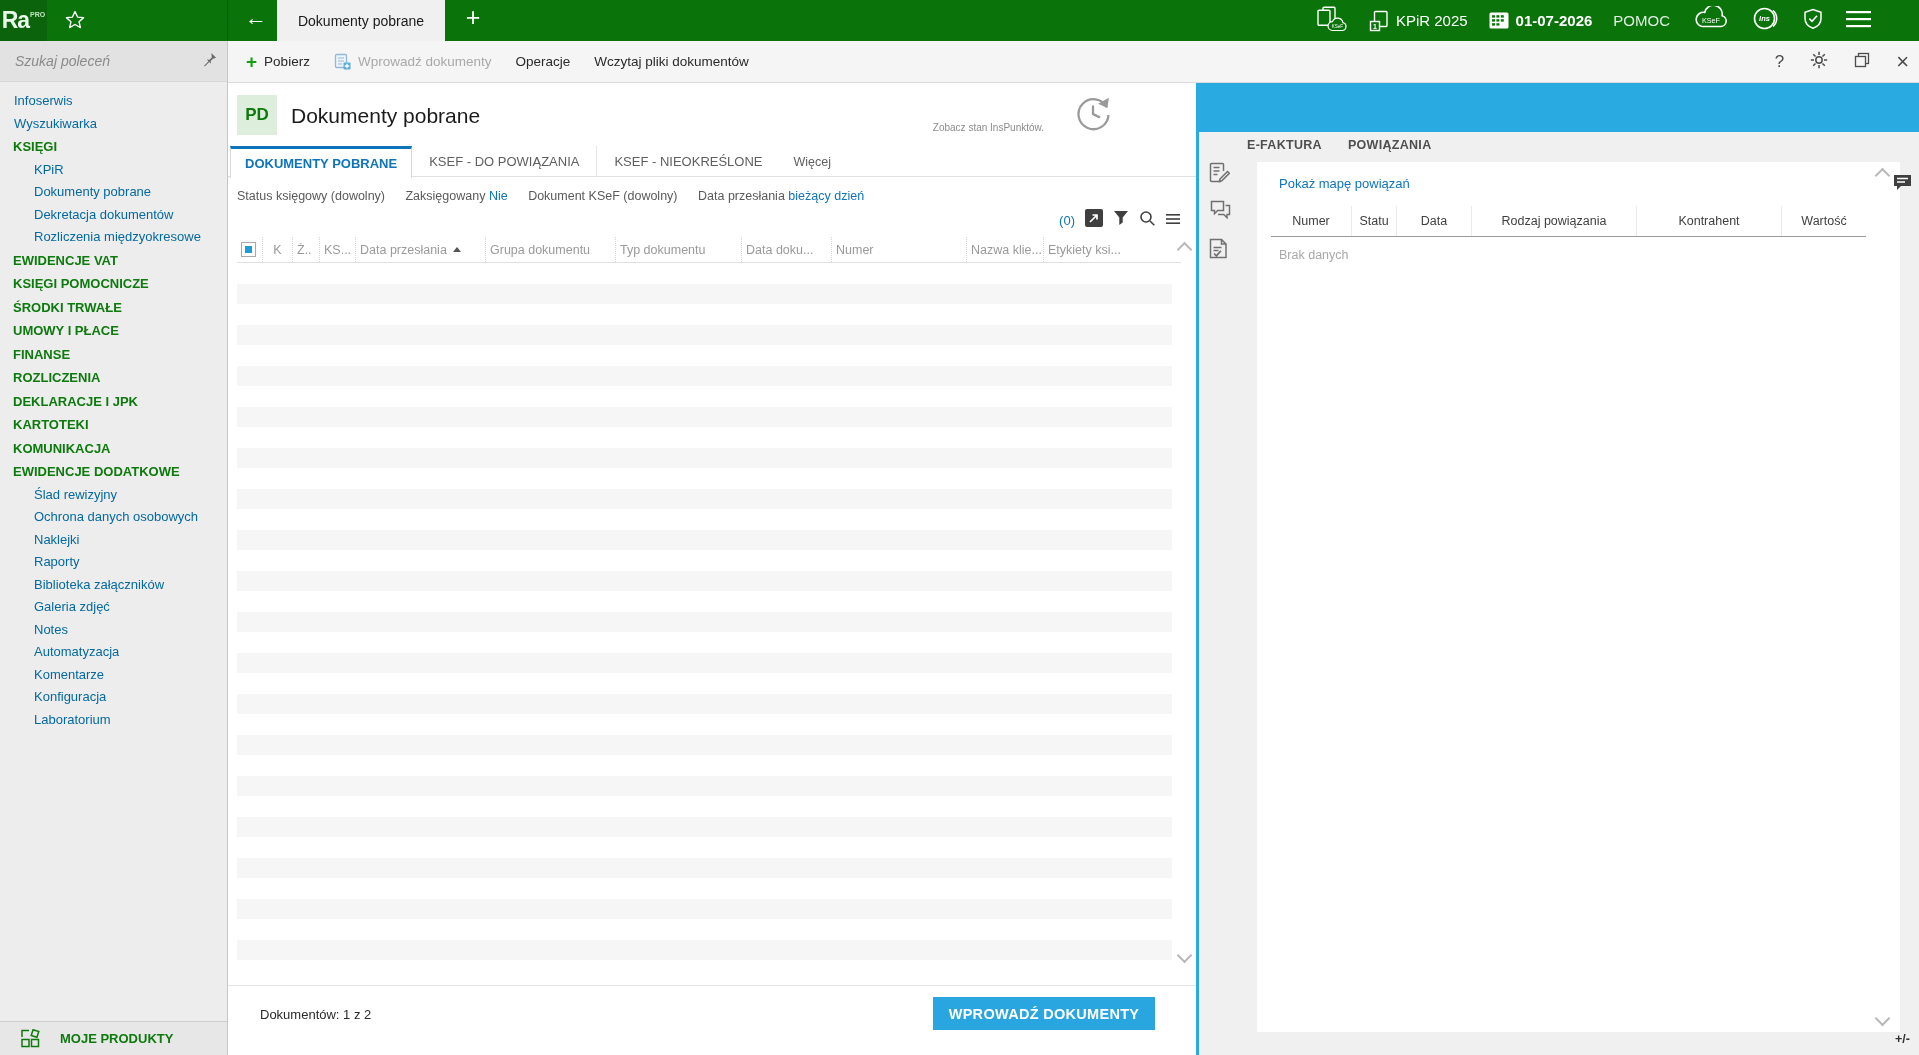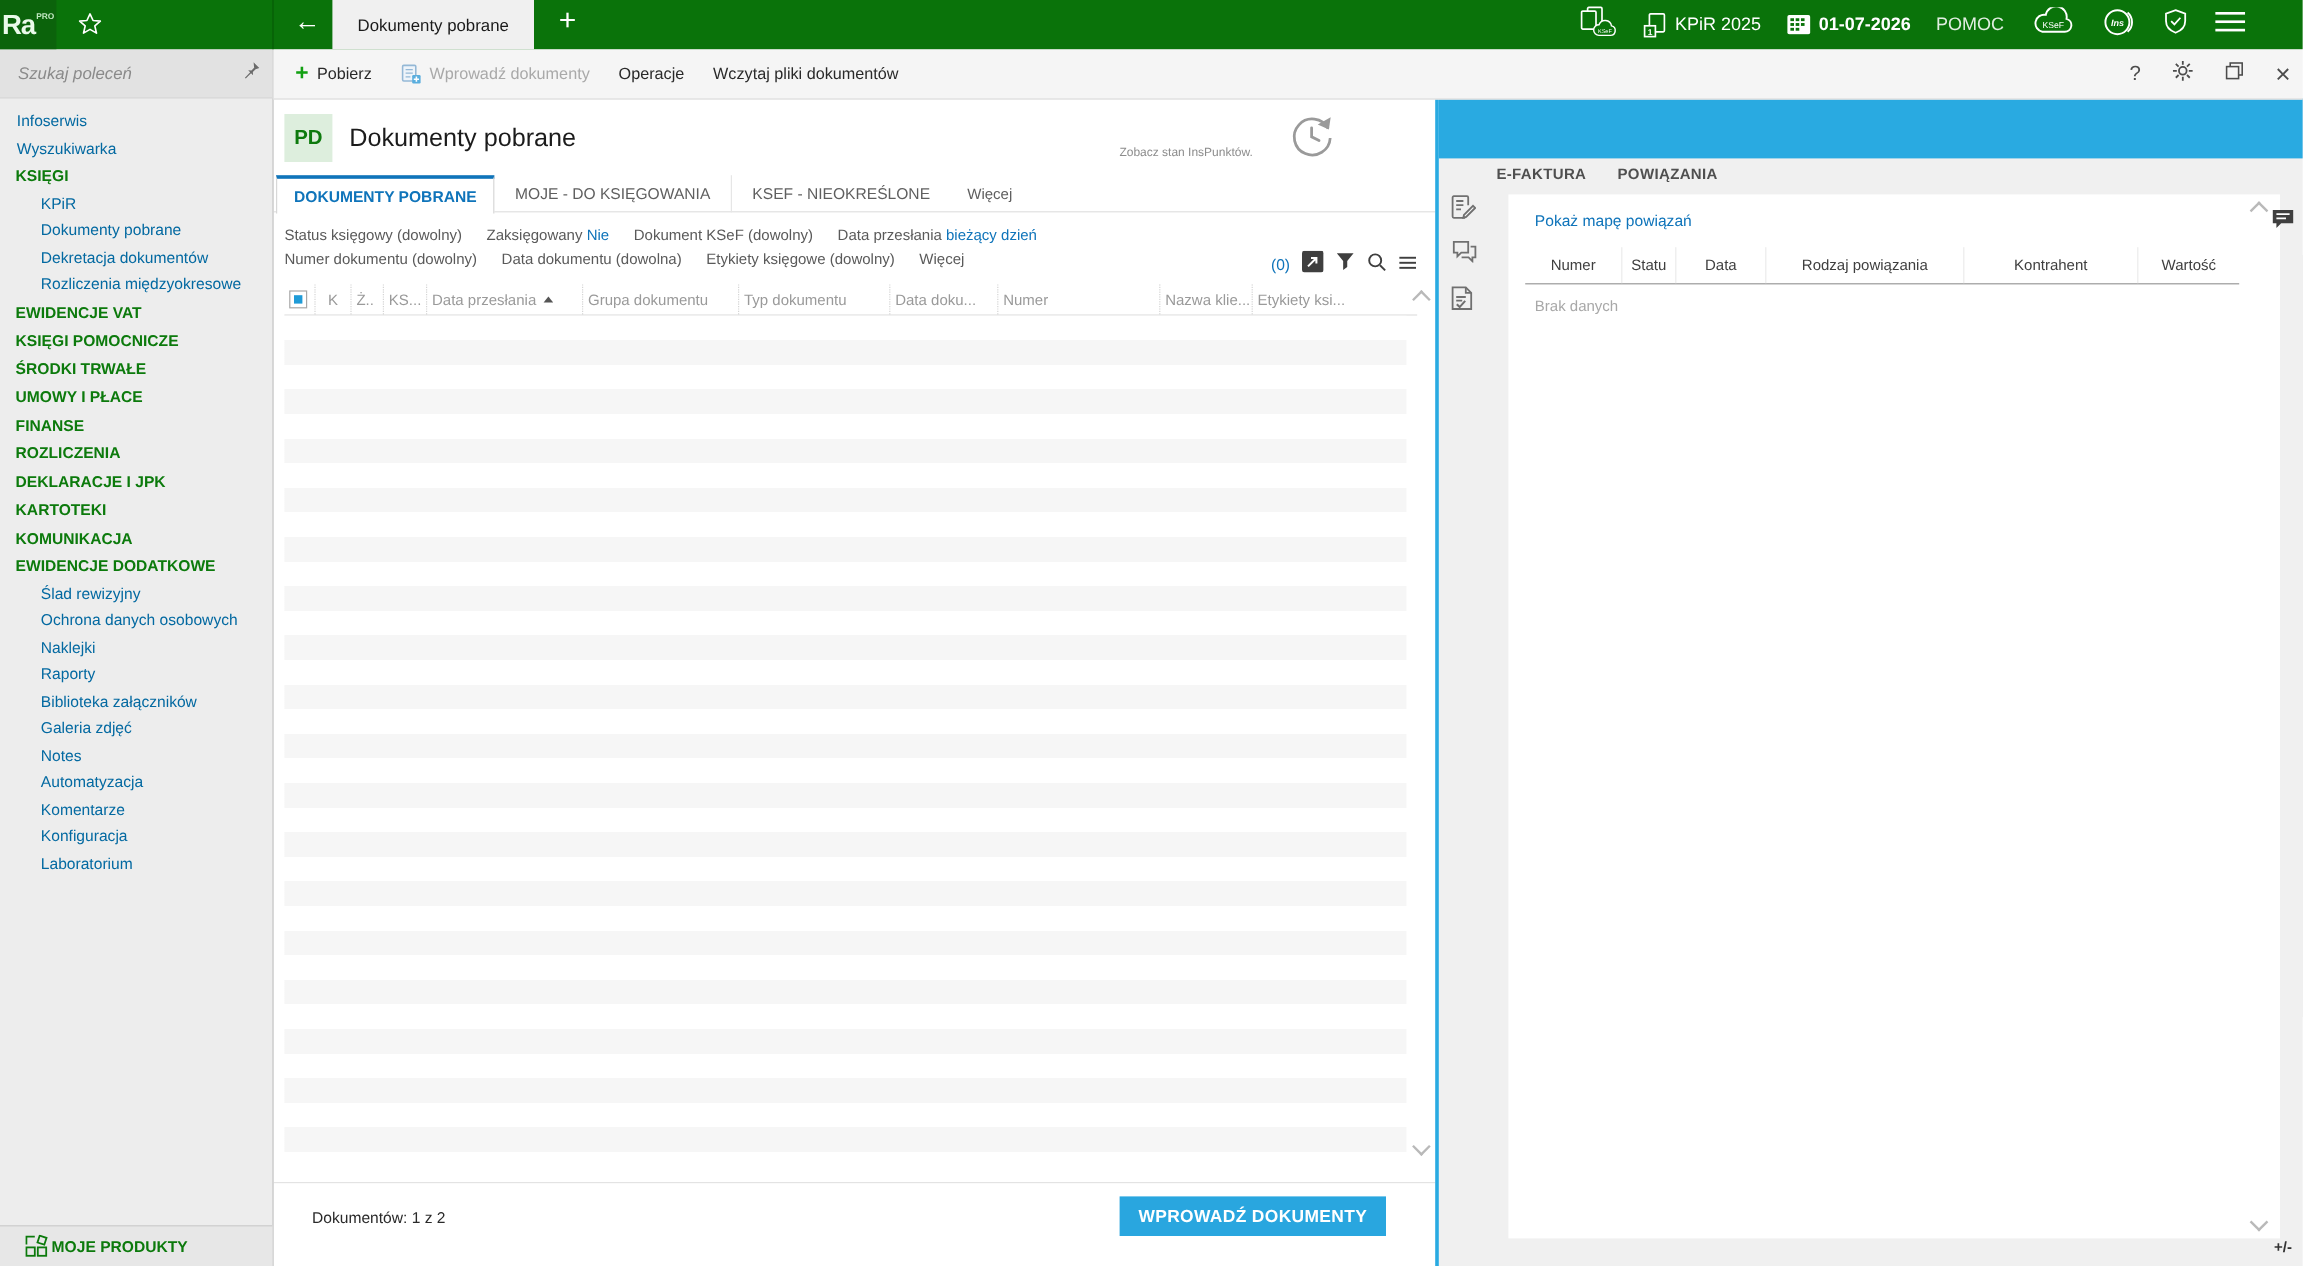--- a/index.html
+++ b/index.html
@@ -40,21 +40,21 @@
   .search-row{height:40px;background:#e2e2e2;border-bottom:1px solid #d8d8d8;
               display:flex;align-items:center;padding:0 10px 0 13px}
   .search-input{flex:1;border:none;background:transparent;outline:none;
                 font-family:"Liberation Sans",sans-serif;font-size:14px;color:#555}
   .search-input::placeholder{color:#8a8a8a;font-style:italic}
   .nav{padding-top:8px}
   .nav-item{height:22.5px;line-height:22.5px;padding-left:14px;font-size:13px;color:#0369a1;cursor:default;white-space:nowrap}
   .nav-sub{padding-left:34px}
   .nav-header{height:23.5px;line-height:23.5px;padding-left:13px;font-size:13px;font-weight:bold;color:#0c7a0c;white-space:nowrap}
   .side-footer{position:absolute;left:0;bottom:0;width:100%;height:34px;background:#e7e7e7;
-               border-top:1px solid #cdcdcd;display:flex;align-items:center;gap:3px;padding-left:21px;box-sizing:border-box}
+               border-top:1px solid #cdcdcd;display:flex;align-items:center;gap:20px;padding-left:21px;box-sizing:border-box}
   .side-footer span{font-size:13px;font-weight:bold;color:#0c7a0c}
 
   
   .main{position:absolute;left:228px;top:82px;width:968px;height:976px;background:#fff}
   .pd-badge{position:absolute;left:9px;top:13px;width:40px;height:40px;background:#ddeedd;
             color:#0d7a0d;font-weight:bold;font-size:17px;display:flex;align-items:center;justify-content:center}
   .page-title{position:absolute;left:63px;top:22px;font-size:21px;color:#1b1b1b}
   .inspoints{position:absolute;right:152px;top:40px;font-size:10px;color:#8c8c8c}
   .refresh{position:absolute;right:83px;top:12px}
 
@@ -304,37 +304,31 @@
     <svg width="40" height="40" viewBox="0 0 40 40">
       <path d="M33.8 13.2A15 15 0 1 0 35.5 21" fill="none" stroke="#9a9a9a" stroke-width="2.3"></path>
       <path d="M35.9 3.8l-1.5 10.1-9.3-4.2z" fill="#9a9a9a"></path>
       <path d="M20 12.5V20l6.2 3.1" fill="none" stroke="#9a9a9a" stroke-width="2.3" stroke-linecap="round"></path>
     </svg>
   </span>
 
   <div class="tabs-line"></div>
   <div class="tabs">
     <div class="tab-active">DOKUMENTY POBRANE</div>
-    <div class="tab">MOJE - DO KSIĘGOWANIA</div>
+    <div class="tab">KSEF - DO POWIĄZANIA</div>
     <div class="tab">KSEF - NIEOKREŚLONE</div>
     <div class="tab-more">Więcej</div>
   </div>
 
   <div class="filters">
     <div>
       <span class="fgroup"><span>Status księgowy</span> <span class="fval">(dowolny)</span></span>
       <span class="fgroup"><span>Zaksięgowany</span> <span class="fval hl">Nie</span></span>
       <span class="fgroup"><span>Dokument KSeF</span> <span class="fval">(dowolny)</span></span>
       <span class="fgroup"><span>Data przesłania</span> <span class="fval hl">bieżący dzień</span></span>
-    </div>
-    <div>
-      <span class="fgroup"><span>Numer dokumentu</span> <span class="fval">(dowolny)</span></span>
-      <span class="fgroup"><span>Data dokumentu</span> <span class="fval">(dowolna)</span></span>
-      <span class="fgroup"><span>Etykiety księgowe</span> <span class="fval">(dowolny)</span></span>
-      <span class="fgroup"><span>Więcej</span></span>
     </div>
   </div>
 
   <div class="count-bar">
     <span class="count-txt">(0)</span>
     <span>
       <svg width="18" height="18" viewBox="0 0 18 18">
           <rect width="18" height="18" rx="2" fill="#3f3f3f"></rect>
           <path d="M5 13l7-7M7.5 6H12v4.5" stroke="#fff" stroke-width="1.7" fill="none"></path>
         </svg>

